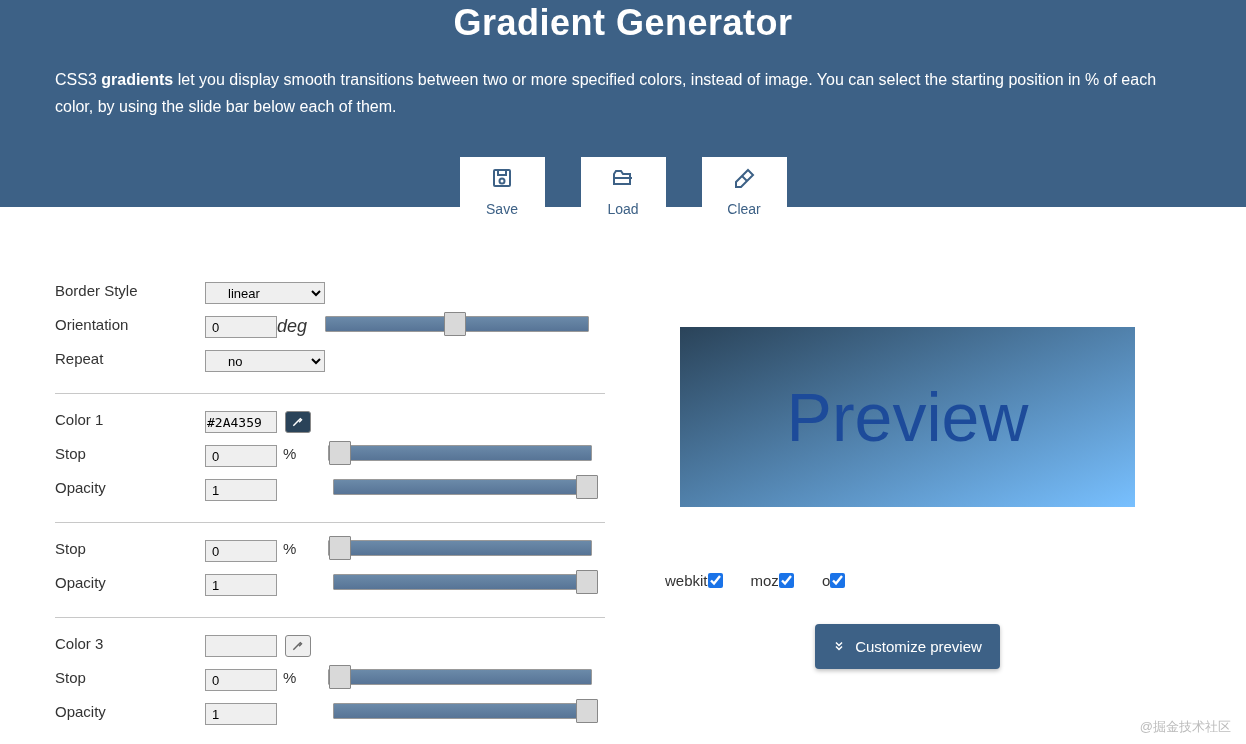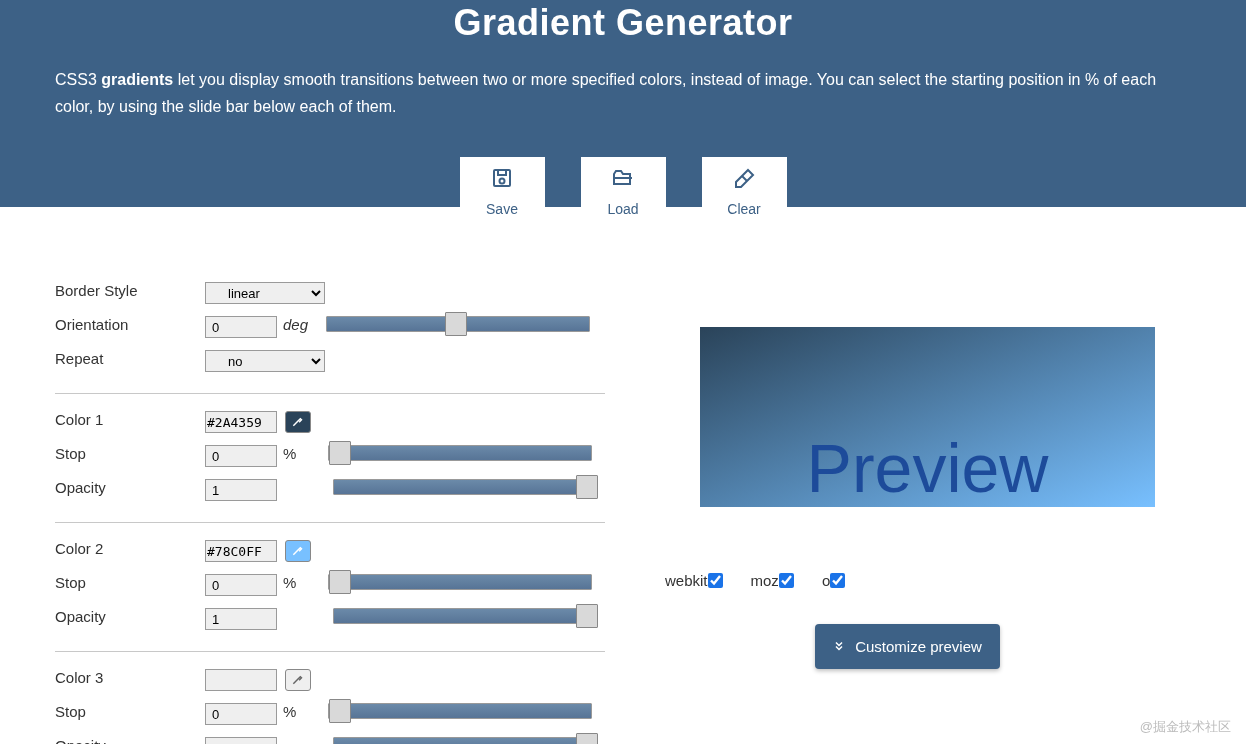--- a/index.html
+++ b/index.html
@@ -11,28 +11,28 @@
 .tool-btn { background: #fff; width: 85px; height: 68px; display: flex; flex-direction: column; align-items: center; justify-content: center; cursor: pointer; color: #3d6186; font-size: 14px; }
 .tool-btn svg { width: 24px; height: 24px; margin-bottom: 8px; }
 .content { display: flex; padding: 75px 55px 0; gap: 30px; }
 .left { flex: 0 0 550px; }
 .right { flex: 1; }
 .row { display: flex; align-items: flex-start; margin-bottom: 8px; min-height: 26px; }
 .label { width: 150px; font-size: 15px; color: #333; }
 select { width: 120px; height: 22px; border: 1px solid #9a9a9a; background: #efefef; font-size: 13px; padding: 1px 18px; }
 input[type=text].num { width: 72px; height: 22px; border: 1px solid #9a9a9a; background: #efefef; font-size: 13px; padding: 2px 6px; }
 input[type=text].hex { width: 72px; height: 22px; border: 1px solid #9a9a9a; background: #efefef; font-size: 13px; padding: 2px 1px; font-family: monospace; }
-.unit { margin-left: 6px; font-style: italic; font-size: 15px; color: #333; }
+.unit { margin-left: 0; font-style: italic; font-size: 18px; color: #333; }
 .unit-pct { margin-left: 6px; font-size: 15px; color: #333; }
 .swatch-btn { width: 26px; height: 22px; border: 1px solid #888; border-radius: 3px; margin-left: 8px; display: flex; align-items: center; justify-content: center; cursor: pointer; }
 .swatch-btn svg { width: 14px; height: 14px; }
 .slider { position: relative; width: 264px; height: 16px; background: linear-gradient(to bottom,#6b8aa9,#577496); border: 1px solid #999; margin-left: 18px; border-radius: 1px; }
 .slider .thumb { position: absolute; top: -5px; width: 22px; height: 24px; background: #d9d9d9; border: 1px solid #888; border-radius: 1px; }
 hr.sec { border: none; border-top: 1px solid #c8c8c8; margin: 17px 0; }
-.preview { width: 455px; height: 180px; background: linear-gradient(to bottom right,#2a4359,#78c0ff); display: flex; align-items: flex-end; justify-content: center; margin-left: 65px; margin-top: 45px; }
+.preview { width: 455px; height: 180px; background: linear-gradient(to bottom right,#2a4359,#78c0ff); display: flex; align-items: center; justify-content: center; margin-left: 45px; margin-top: 45px; }
 .preview-text { font-family: Arial, sans-serif; font-size: 68px; color: #1d4b9a; }
 .vendor-row { display: flex; gap: 28px; margin-left: 30px; margin-top: 65px; font-size: 15px; align-items: center; }
 .vendor-row label { display: flex; align-items: center; }
 .vendor-row input[type=checkbox] { width: 15px; height: 15px; accent-color: #1a73e8; }
 .customize-btn { background: #3d6186; color: #fff; border: none; border-radius: 4px; padding: 14px 18px; font-size: 15px; cursor: pointer; display: inline-flex; align-items: center; gap: 10px; margin: 35px auto 0; box-shadow: 0 2px 4px rgba(0,0,0,0.25); }
 .customize-wrap { text-align: center; margin-left: 45px; width: 455px; }
 .css-title { margin-left: 30px; margin-top: 55px; font-size: 15px; }
 .watermark { position: fixed; right: 15px; bottom: 8px; font-size: 13px; color: #bcbcbc; }
 </style>
 </head>
@@ -116,29 +116,20 @@
     <div class="row">
       <div class="label">Opacity</div>
       <input type="text" class="num" value="1" style="">
       <div class="slider" style="margin-left:56px">
           <div class="thumb" style="left:242px"></div>
         </div>
     </div>
 
     <hr class="sec">
 
-    <div class="row">
-      <div class="label">Color 2</div>
-      <input type="text" class="hex" value="#78C0FF" style="">
-      <div class="swatch-btn" style="background:#78C0FF">
-        <span><svg viewBox="0 0 24 24" fill="none" stroke="#fff" stroke-width="2.5">
-              <path d="M4 20l8-8m0 0l4-4 2 2-4 4m-2-2l-2 2"></path>
-            </svg></span>
-      </div>
-    </div>
     <div class="row">
       <div class="label">Stop</div>
       <input type="text" class="num" value="0" style="">
       <span class="unit-pct">%</span>
       <div class="slider" style="margin-left:32px">
           <div class="thumb" style="left:0px"></div>
         </div>
     </div>
     <div class="row">
       <div class="label">Opacity</div>

